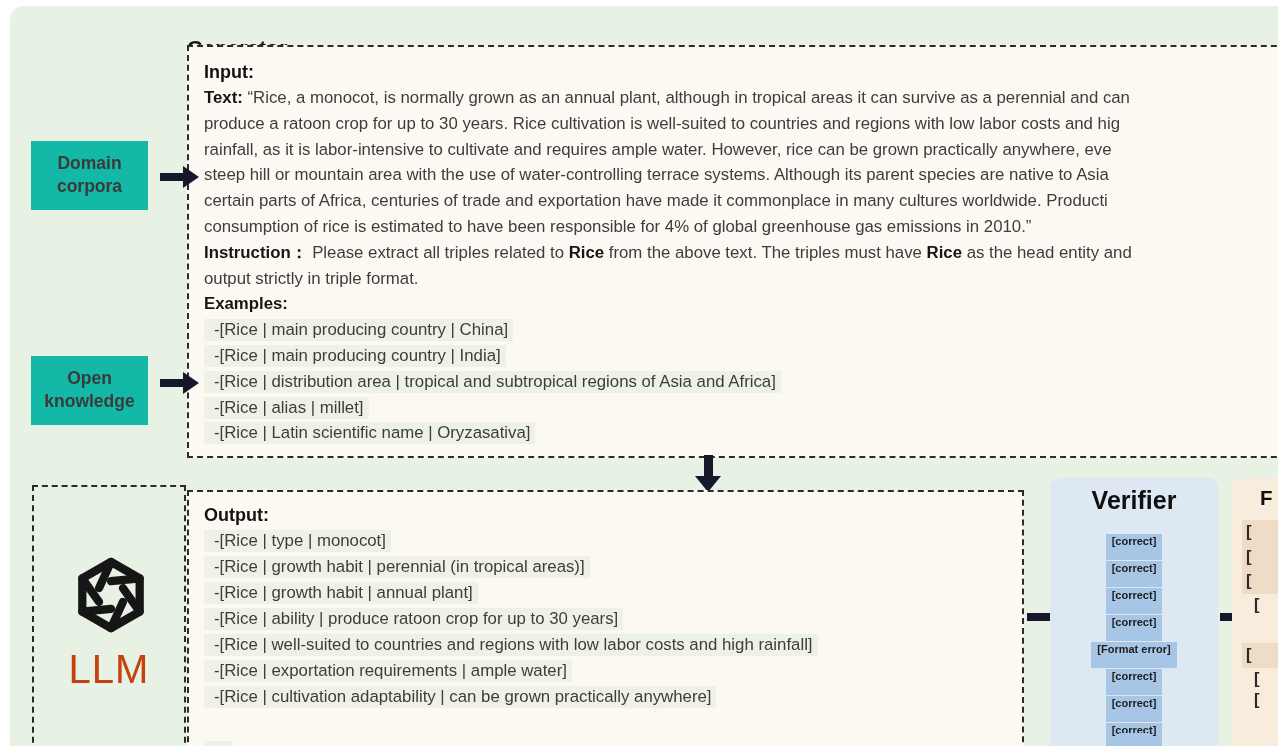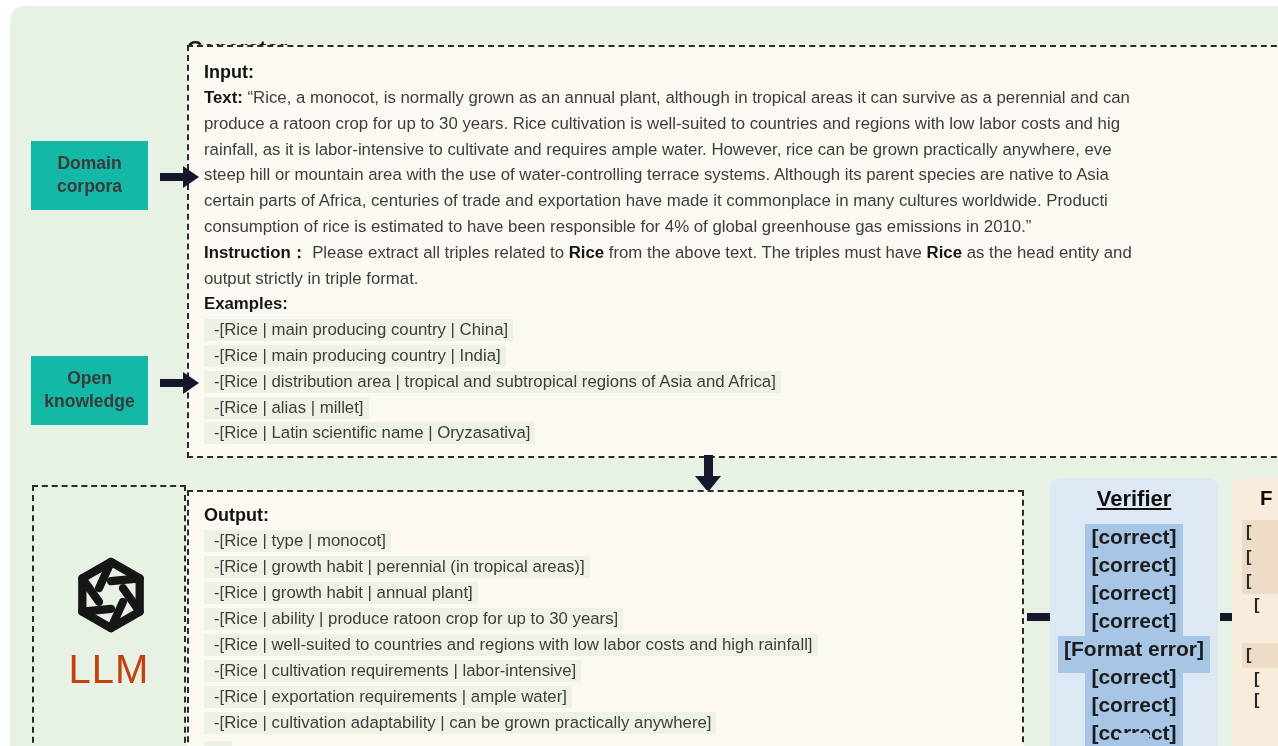--- a/index.html
+++ b/index.html
@@ -53,24 +53,24 @@
   
   .openai-logo{position:absolute;left:31px;top:62px;width:92px;height:92px;}
   .llm-label{position:absolute;top:160px;width:100%;text-align:center;font-size:40px;
              font-weight:normal;color:#c2410c;letter-spacing:1px;}
 
   .stub-green{position:absolute;left:15px;top:249px;width:28px;height:18px;background:#edf2e5;}
 
   
   .verifier-panel{position:absolute;left:1050px;top:478px;width:168px;height:272px;
                   background:#dde8f3;border-radius:9px 9px 0 0;}
-  .ver-title{text-align:center;margin-top:8px;font-size:22px;font-weight:bold;color:#101010;text-decoration:underline;}
+  .ver-title{text-align:center;margin-top:8px;font-size:25px;font-weight:bold;color:#101010;}
   .ver-rows{margin-top:12px;text-align:center;}
   .ver-rows .row{line-height:26px;}
-  .hl-blue{background:#a7c5e4;padding:1px 6px 13px;font-weight:bold;font-size:21px;color:#1c1c1c;}
+  .hl-blue{background:#a7c5e4;padding:1px 6px 13px;font-weight:bold;font-size:11px;color:#1c1c1c;}
   .stub-blue{position:absolute;left:69px;top:255px;width:30px;height:17px;background:#a7c5e4;}
 
   
   .filter-panel{position:absolute;left:1232px;top:478px;width:130px;height:272px;
                 background:#f8ecdc;border-radius:12px 0 0 0;}
   .fil-title{margin:8px 0 0 28px;font-size:20.5px;font-weight:bold;color:#101010;}
   .fil-rows{margin-top:10px;}
   .fil-rows .row{line-height:21.5px;margin-left:10px;white-space:nowrap;font-size:16.5px;}
   .hl-tan{background:#eedcc6;padding:1px 4px 2px;font-weight:bold;color:#2a2a2a;
           display:inline-block;min-width:60px;}
@@ -146,21 +146,20 @@
   </div>
 
   <div class="dash-box output-box">
     <div class="box-header">Output:</div>
     <div class="out-rows">
         <div class="row"><span class="hl-strip">-[Rice | type | monocot]</span></div>
         <div class="row"><span class="hl-strip">-[Rice | growth habit | perennial (in tropical areas)]</span></div>
         <div class="row"><span class="hl-strip">-[Rice | growth habit | annual plant]</span></div>
         <div class="row"><span class="hl-strip">-[Rice | ability | produce ratoon crop for up to 30 years]</span></div>
         <div class="row"><span class="hl-strip">-[Rice | well-suited to countries and regions with low labor costs and high rainfall]</span></div>
-        <div class="row"><span class="hl-strip">-[Rice | cultivation requirements | labor-intensive]</span></div>
         <div class="row"><span class="hl-strip">-[Rice | exportation requirements | ample water]</span></div>
         <div class="row"><span class="hl-strip">-[Rice | cultivation adaptability | can be grown practically anywhere]</span></div>
       </div>
     <div class="stub-green"></div>
   </div>
 
   <div class="arrow-right arrow-to-verifier">
     <span class="shaft"></span>
     <span class="head"></span>
   </div>

